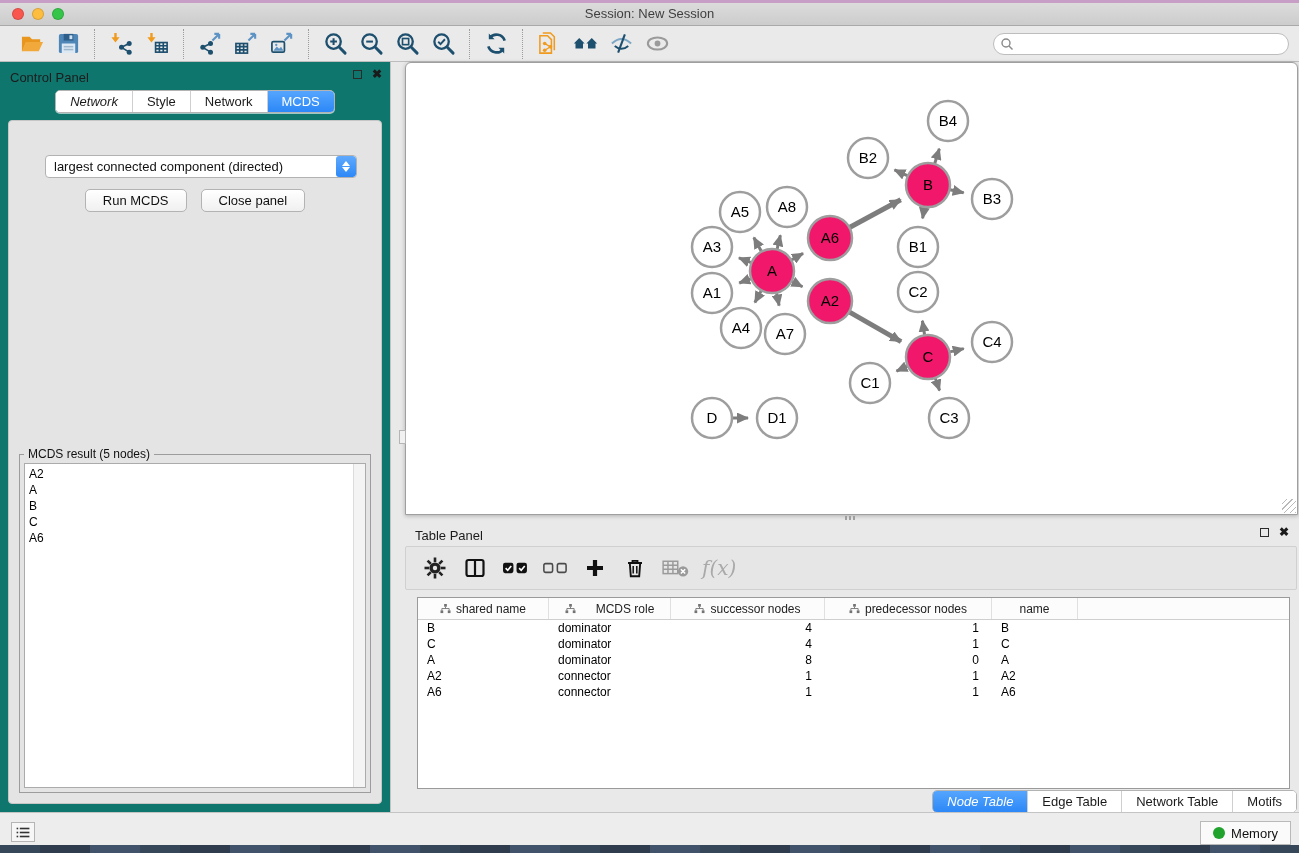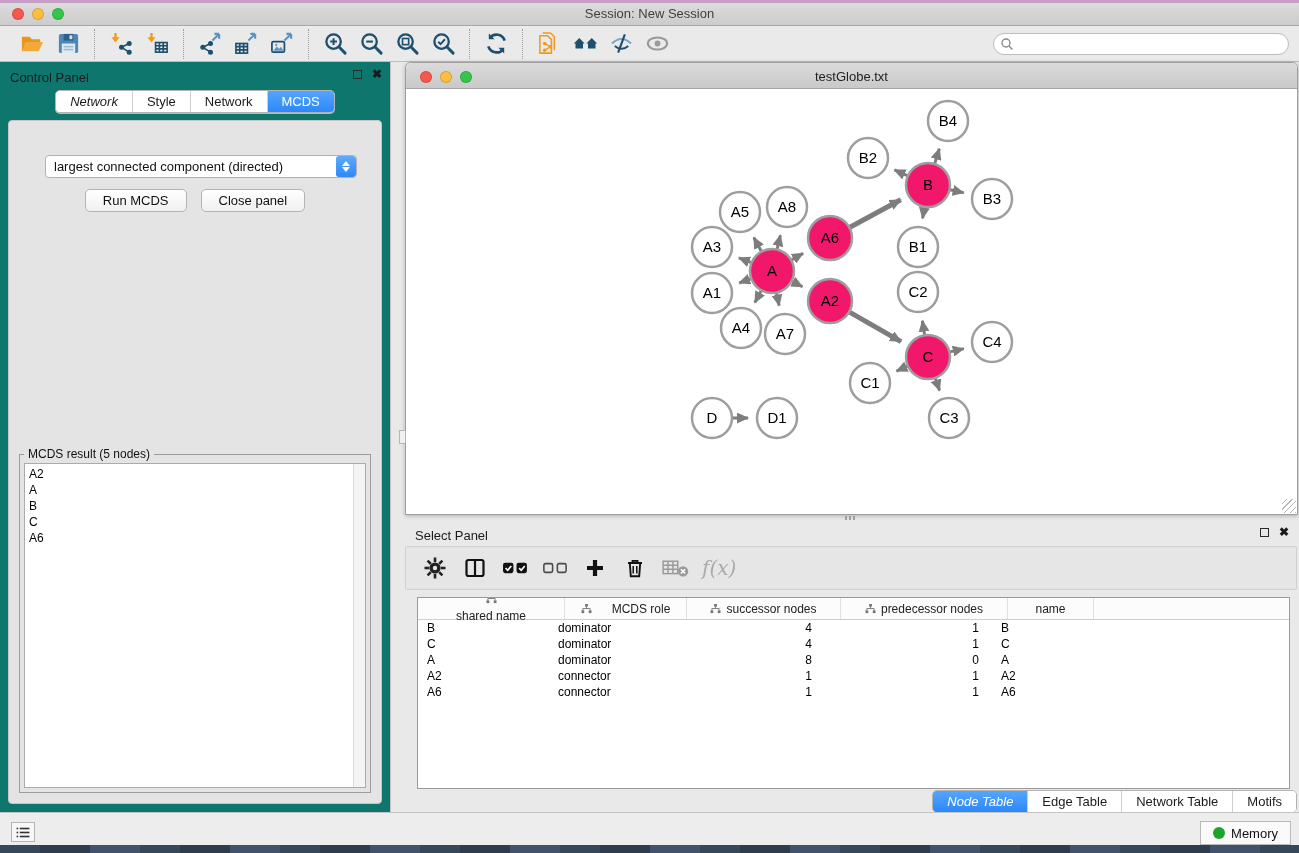--- a/index.html
+++ b/index.html
@@ -343,28 +343,20 @@
           <div class="row">C</div>
           <div class="row">A6</div>
           <div id="mcds-scroll"></div>
       </div>
     </div>
   </div>
 </div>
 
 <div id="desktop">
   <div id="net-frame">
-    <div id="net-titlebar">
-      <div class="lights" style="left:14px; top:8px;">
-        <span class="light red"></span>
-        <span class="light yellow"></span>
-        <span class="light green"></span>
-      </div>
-      <div class="title">testGlobe.txt</div>
-    </div>
     <div id="net-canvas">
         <svg id="graph-svg" width="891" height="426">
           <defs>
             <marker id="arrow" markerUnits="userSpaceOnUse" markerWidth="13" markerHeight="11" refX="11" refY="5.5" orient="auto">
               <path d="M0 0 L12 5.5 L0 11 Z" fill="#7d7d7d"></path>
             </marker>
           </defs>
           <line x1="355.94150223282014" y1="165.29839474176217" x2="346.8261281709587" y2="148.49192381520513" stroke="#7d7d7d" stroke-width="3" marker-end="url(#arrow)"></line>
           <line x1="369.33563513299725" y1="163.5012900992118" x2="373.3824516391095" y2="146.23487300646622" stroke="#7d7d7d" stroke-width="3" marker-end="url(#arrow)"></line>
           <line x1="347.35894287318007" y1="174.94357714927202" x2="331.9258240356725" y2="168.770329614269" stroke="#7d7d7d" stroke-width="3" marker-end="url(#arrow)"></line>
@@ -470,21 +462,21 @@
           </g>
         </svg>
       </div>
     <div id="resize-handle"></div>
   </div>
   <div id="edge-grip"></div>
   <div id="split-grip"></div>
 
   <div id="table-panel">
     <div class="panel-head">
-      <span class="panel-title">Select Panel</span>
+      <span class="panel-title">Table Panel</span>
       <span class="panel-ctrls">
         <span class="float-box"></span>
         <span class="close-x">✖</span>
       </span>
     </div>
     <div id="tp-toolbar">
 
       <div class="tp-btn">
           <span style="display: flex;">
             <svg viewBox="0 0 22 22">
@@ -553,21 +545,21 @@
               </g>
               <circle cx="18.7" cy="12" r="4.6" fill="#9a9a9a"></circle>
               <path d="M16.8 10.1l3.8 3.8M20.6 10.1l-3.8 3.8" stroke="#fff" stroke-width="1.4"></path>
             </svg>
           </span>
         </div>
         <span id="fx-label">f(x)</span>
     </div>
     <div id="node-table">
       <div id="table-header">
-          <div class="th" style="width: 147px; flex-direction: column;">
+          <div class="th" style="width: 131px;">
             <span style="display: flex;">
               <svg viewBox="0 0 12 11" width="11" height="10">
                 <g fill="#737373">
                   <rect x="4.5" y="0" width="3" height="3"></rect>
                   <rect x="0.5" y="7" width="3" height="3"></rect>
                   <rect x="8.5" y="7" width="3" height="3"></rect>
                 </g>
                 <path d="M6 3v2M2 7V5h8v2" stroke="#737373" fill="none"></path>
               </svg>
             </span>

